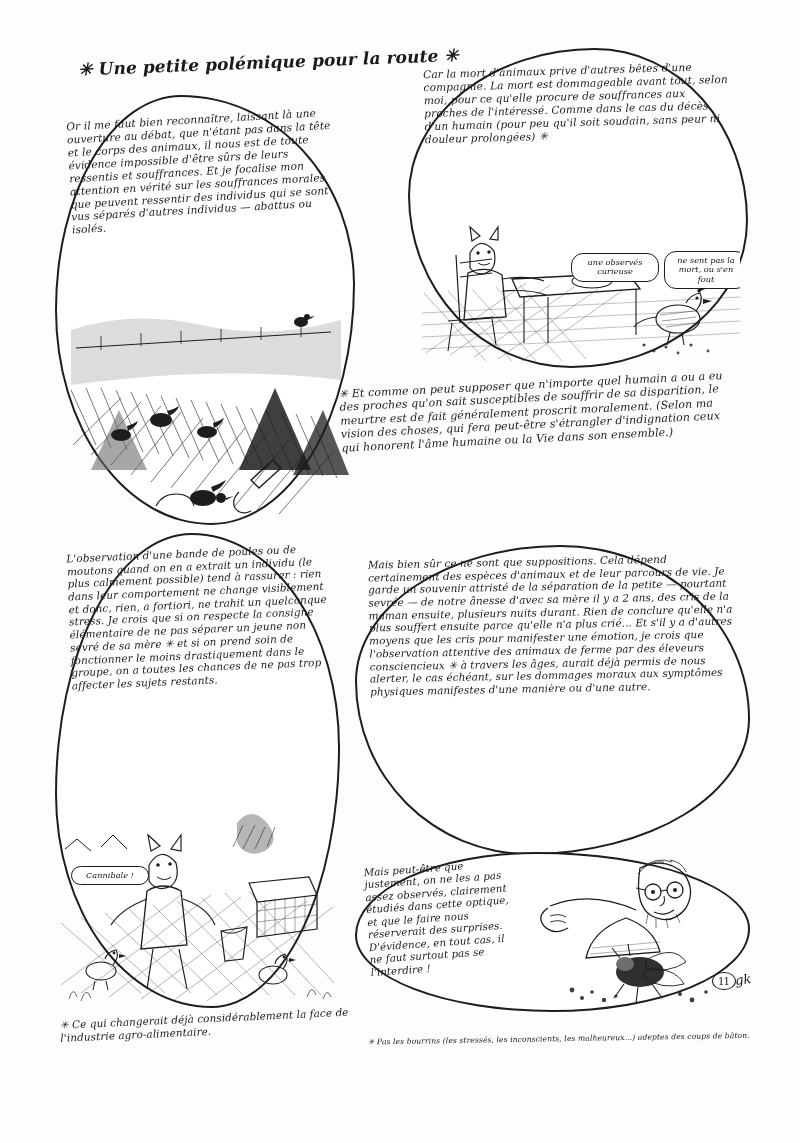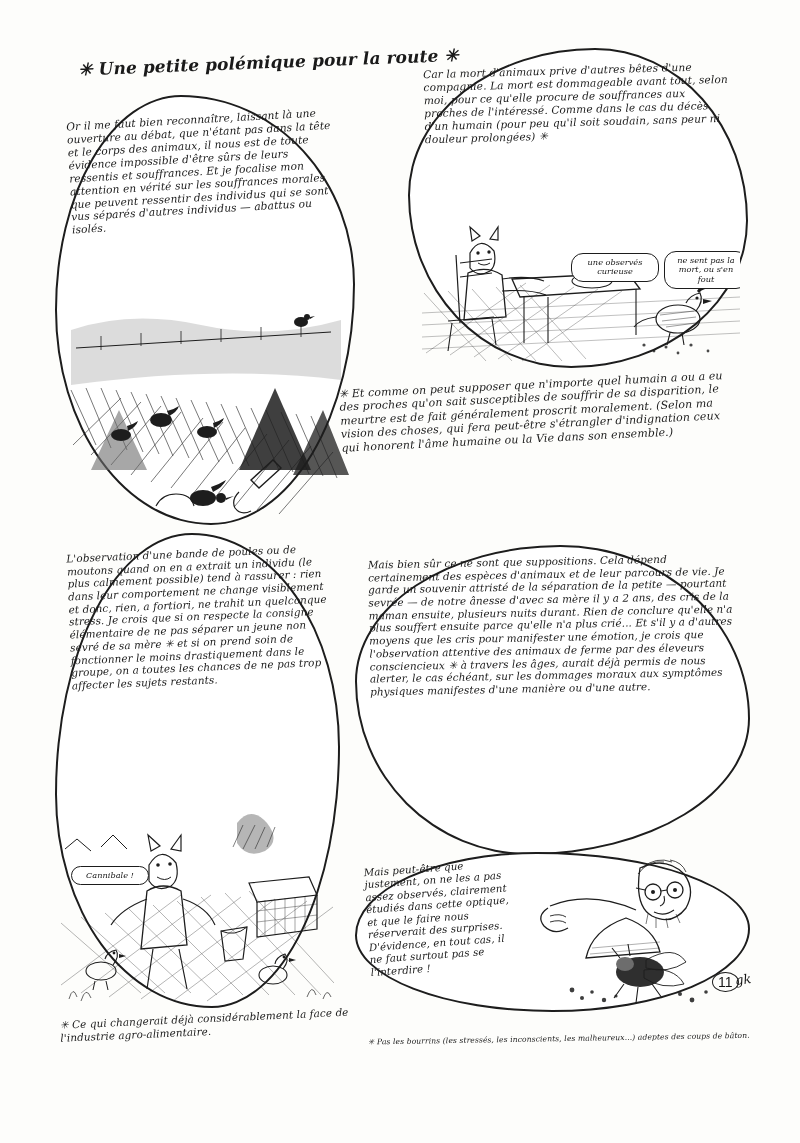--- a/index.html
+++ b/index.html
@@ -81,21 +81,21 @@
   #p4 .txt{left:14px;top:10px;width:368px;font-size:10.4px;}
 
   
   #p5{left:355px;top:852px;width:395px;height:160px;}
   #p5 .txt{left:12px;top:10px;width:150px;font-size:10.2px;}
   #p5 .art{position:absolute;left:165px;top:4px;right:4px;bottom:4px;overflow:hidden;}
 
   
   #bottomnote{position:absolute;left:60px;top:1012px;width:300px;font-size:10.4px;transform:rotate(-2.6deg);}
   #footnote{position:absolute;left:368px;top:1034px;width:400px;font-size:7.6px;transform:rotate(-1deg);}
-  #pagenum{position:absolute;left:712px;top:974px;font-size:14px;font-family:Liberation Sans, sans-serif;}
+  #pagenum{position:absolute;left:712px;top:974px;font-size:12px;font-family:Liberation Serif, serif;}
   #signature{position:absolute;left:735px;top:972px;font-size:13px;font-family:"DejaVu Serif",serif;font-style:italic;transform:rotate(-8deg);}
 
   .ink{stroke:#1d1d1d;fill:none;}
   .inkfill{fill:#1d1d1d;}
   .grey{fill:#9a9a9a;}
   .greyd{fill:#6d6d6d;}
 </style>
 </head>
 <body>
 

